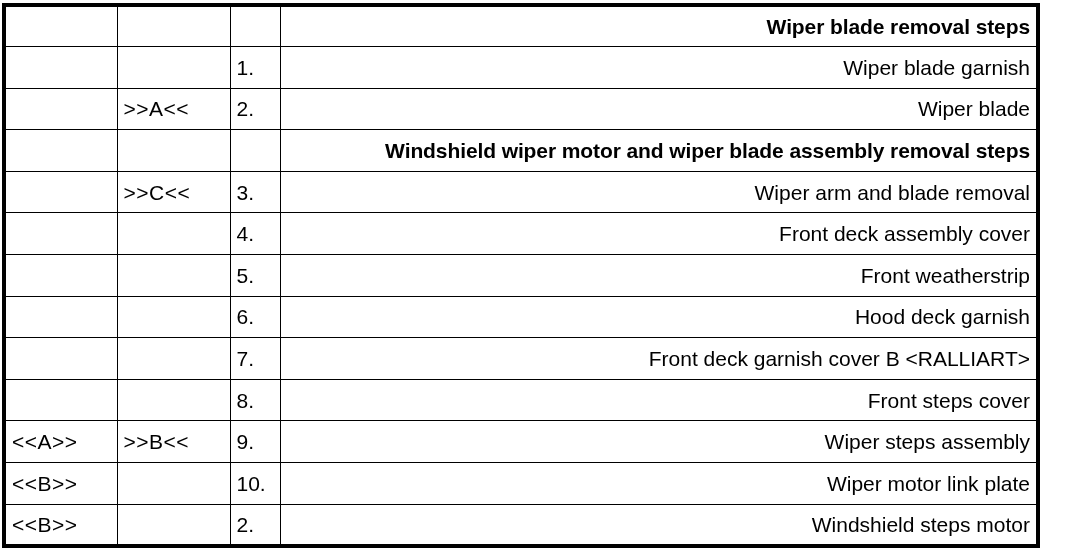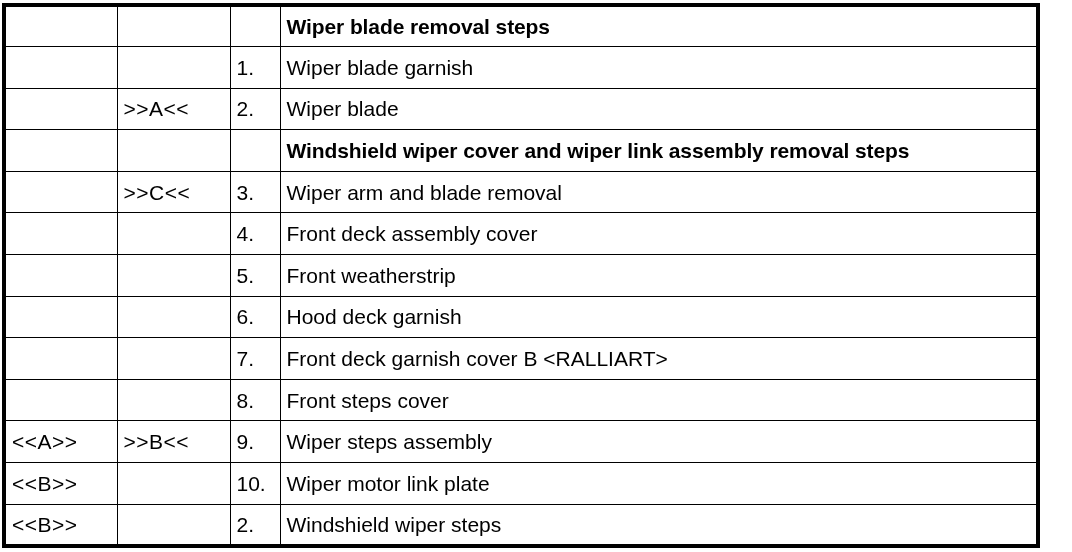--- a/index.html
+++ b/index.html
@@ -53,21 +53,21 @@
     white-space: nowrap;
     vertical-align: middle;
     overflow: visible;
     background: #ffffff;
   }
 
   
   #parts-table tr:first-child td { border-top: none; }
   #parts-table tr:last-child  td { border-bottom: none; }
   #parts-table td:first-child { border-left: none; }
-  #parts-table td:last-child  { border-right: none; }
+  #parts-table td:last-child  { border-right: none; text-align: right; }
 
   .cell-marker {
     letter-spacing: 0.5px;
   }
 
   .cell-num {
     letter-spacing: 0px;
     padding-left: 5px;
     padding-right: 2px;
   }
@@ -116,21 +116,21 @@
         <tr>
           <td class="cell-marker empty-cell"></td>
           <td class="cell-marker">&gt;&gt;A&lt;&lt;</td>
           <td class="cell-num">2.</td>
           <td class="cell-desc">Wiper blade</td>
         </tr>
         <tr class="section-row">
           <td class="cell-marker empty-cell"></td>
           <td class="cell-marker empty-cell"></td>
           <td class="cell-num empty-cell"></td>
-          <td class="cell-desc">Windshield wiper cover and wiper link assembly removal steps</td>
+          <td class="cell-desc">Windshield wiper motor and wiper blade assembly removal steps</td>
         </tr>
         <tr>
           <td class="cell-marker empty-cell"></td>
           <td class="cell-marker">&gt;&gt;C&lt;&lt;</td>
           <td class="cell-num">3.</td>
           <td class="cell-desc">Wiper arm and blade removal</td>
         </tr>
         <tr>
           <td class="cell-marker empty-cell"></td>
           <td class="cell-marker empty-cell"></td>
@@ -170,17 +170,17 @@
         <tr>
           <td class="cell-marker">&lt;&lt;B&gt;&gt;</td>
           <td class="cell-marker empty-cell"></td>
           <td class="cell-num">10.</td>
           <td class="cell-desc">Wiper motor link plate</td>
         </tr>
         <tr>
           <td class="cell-marker">&lt;&lt;B&gt;&gt;</td>
           <td class="cell-marker empty-cell"></td>
           <td class="cell-num">2.</td>
-          <td class="cell-desc">Windshield wiper steps</td>
+          <td class="cell-desc">Windshield steps motor</td>
         </tr>
       </tbody>
   </table>
 </div>
 
 </body></html>

